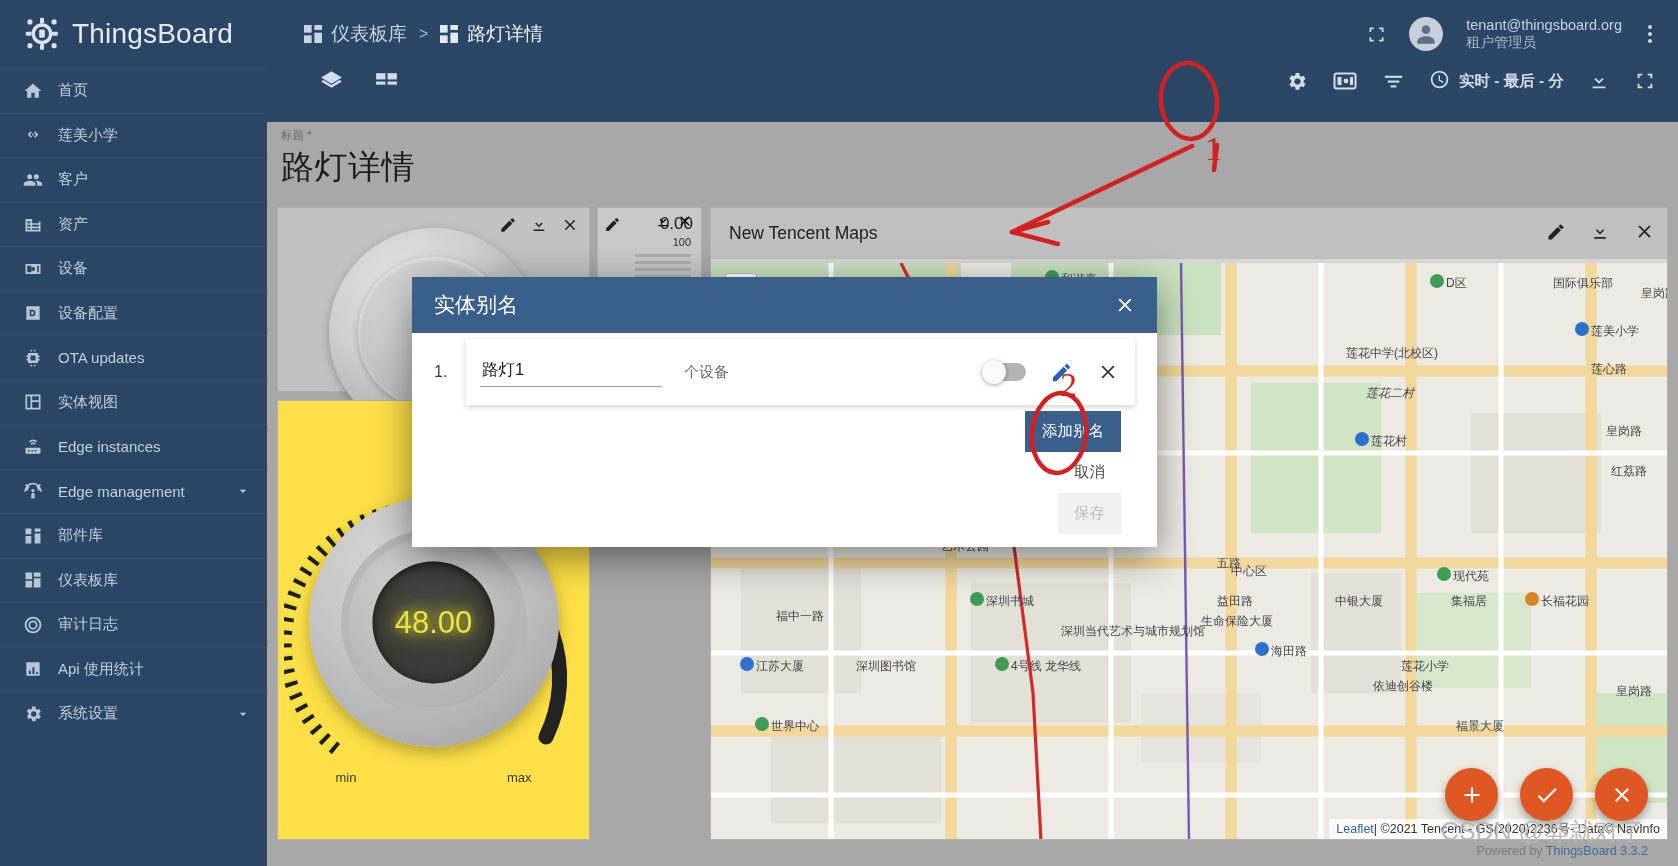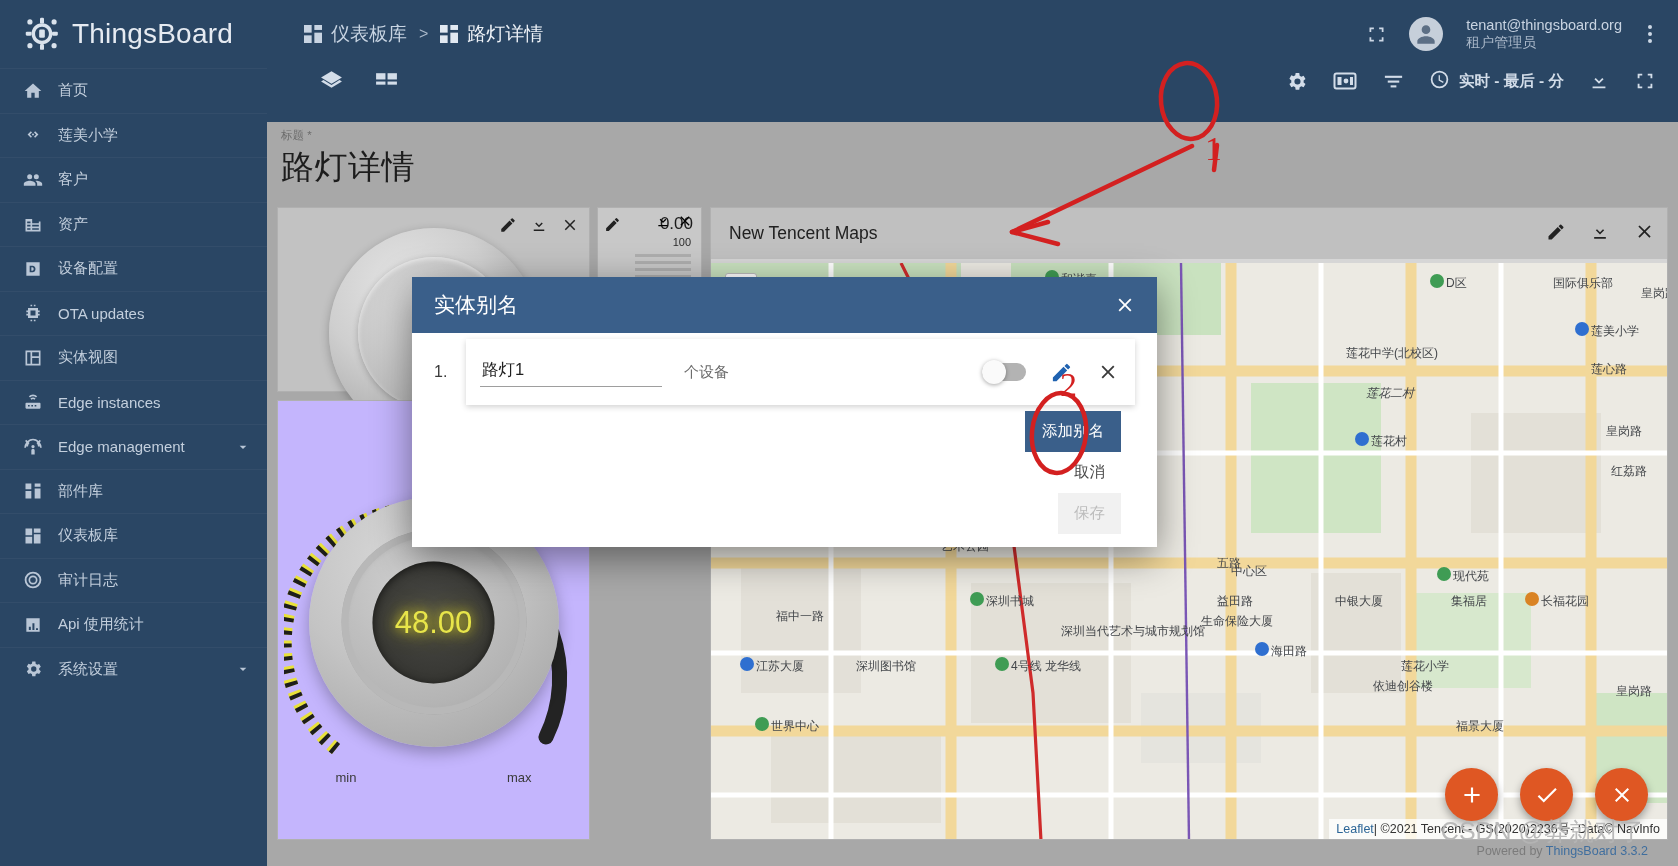--- a/index.html
+++ b/index.html
@@ -99,21 +99,21 @@
   .knobZero{ position:absolute; left:50%; bottom:-4px; transform:translateX(-50%); font-size:40px; color:#1e1e1e; }
 
   
   #smallWidget{ left:330px; top:85px; width:105px; height:185px; background:#c8c8c8; }
   #smallWidget .val{ position:absolute; right:8px; top:6px; font-size:17px; color:#1b1b1b; }
   #smallWidget .sub{ position:absolute; right:10px; top:28px; font-size:11px; color:#2b2b2b; }
   #smallWidget .bars{ position:absolute; right:10px; top:46px; width:56px; }
   #smallWidget .bars i{ display:block; height:3px; background:#aeaeae; margin-bottom:4px; }
 
   
-  #gaugeWidget{ left:10px; top:278px; width:313px; height:440px; background:#c4b5fd; overflow:hidden; }
+  #gaugeWidget{ left:10px; top:278px; width:313px; height:440px; background:#fde047; overflow:hidden; }
   .gaugeWrap{ position:absolute; left:50%; top:18px; transform:translateX(-50%); width:300px; height:380px; }
   .gaugeBody{
     position:absolute; left:50%; top:78px; transform:translateX(-50%);
     width:250px; height:250px; border-radius:50%;
     background:radial-gradient(circle at 38% 26%, #d8d8d8 0%, #c4c4c4 45%, #9f9f9f 100%);
     box-shadow:0 6px 16px rgba(0,0,0,.28);
   }
   .gaugeRing{
     position:absolute; left:50%; top:50%; transform:translate(-50%,-50%);
     width:185px; height:185px; border-radius:50%;
@@ -253,20 +253,28 @@
         </span>
         <span class="lbl">客户</span>
       </div>
       <div class="navitem">
         <span class="ico">
           <svg viewBox="0 0 24 24">
             <path d="M3 21V6h8v3h10v12H3zm2-2h4v-2H5v2zm0-4h4v-2H5v2zm0-4h4V9H5v2zm6 8h8v-2h-8v2zm0-4h8v-2h-8v2zm0-4h8v-2h-8v2z"></path>
           </svg>
         </span>
         <span class="lbl">资产</span>
+      </div>
+      <div class="navitem">
+        <span class="ico">
+          <svg viewBox="0 0 24 24">
+            <path d="M3 6v12h18V6H3zm2 2h5v8H5V8zm7 1.5a2.5 2.5 0 1 1 0 5 2.5 2.5 0 0 1 0-5zM17 8h2v8h-2V8z"></path>
+          </svg>
+        </span>
+        <span class="lbl">设备</span>
       </div>
       <div class="navitem">
         <span class="ico">
           <svg viewBox="0 0 24 24">
             <path d="M4 4h16v16H4V4zm4 4v8h3.5c2 0 3.5-1.7 3.5-4s-1.5-4-3.5-4H8zm2 2h1.2c.9 0 1.6.9 1.6 2s-.7 2-1.6 2H10v-4z"></path>
           </svg>
         </span>
         <span class="lbl">设备配置</span>
       </div>
       <div class="navitem">

